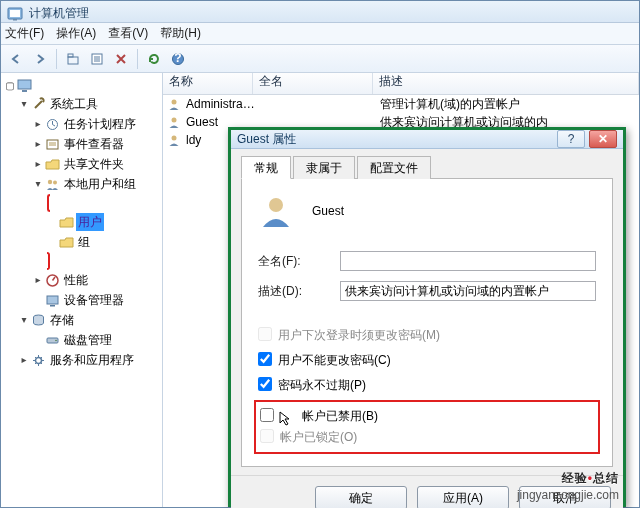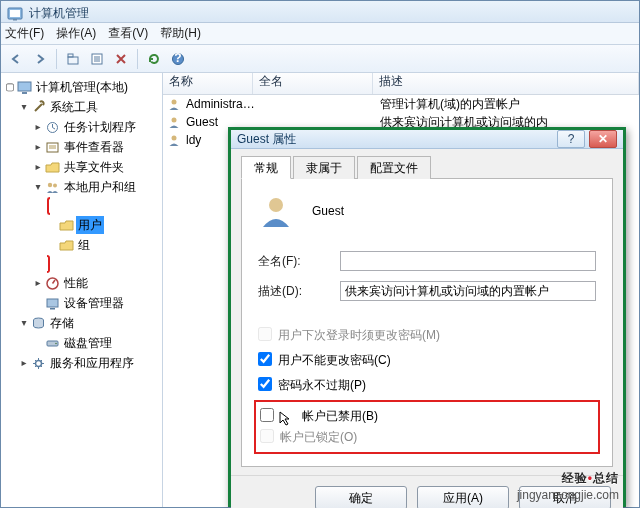--- a/index.html
+++ b/index.html
@@ -23,21 +23,21 @@
 .list-pane { flex: 1; display: flex; flex-direction: column; }
 
 
 .tree ul { list-style: none; padding-left: 14px; }
 .tree > ul { padding-left: 2px; }
 .tree li { white-space: nowrap; line-height: 18px; }
 .tree .row { display: flex; align-items: center; gap: 2px; padding: 1px 0; }
 .tree .exp { width: 10px; height: 10px; display: inline-flex; align-items: center; justify-content: center; color: #4a4a4a; font-size: 10px; }
 .tree .ticon { width: 15px; height: 15px; display: inline-flex; align-items: center; justify-content: center; }
 .tree .tlabel { padding: 0 2px; }
-.tree .sel .tlabel { background: #3399ff; color: #000000; }
+.tree .sel .tlabel { background: #3399ff; color: #4c1d95; }
 .highlight-red { border: 2px solid #e02020; border-radius: 3px; padding: 0 1px; }
 
 
 .list-header { display: flex; background: linear-gradient(#fdfdfe,#eef3f9); border-bottom: 1px solid #d0d8e2; height: 22px; }
 .list-header .col { border-right: 1px solid #d8e0ea; padding: 0 6px; color: #1c2e44; }
 .list-rows { flex: 1; background: #fff; }
 .list-row { display: flex; height: 18px; align-items: center; padding: 0 4px; }
 .list-row .cell { overflow: hidden; white-space: nowrap; text-overflow: ellipsis; padding: 0 2px; }
 .usericon { width: 14px; height: 14px; margin-right: 3px; display: inline-flex; }
 
@@ -153,21 +153,20 @@
       <ul>
         <li>
           <div class="row">
             <span class="exp">▢</span>
             <span class="ticon">
                 <svg width="15" height="15" viewBox="0 0 15 15">
                   <rect x="1" y="2" width="13" height="9" fill="#9ec4e8" stroke="#5a7da0"></rect>
                   <rect x="5" y="12" width="5" height="2" fill="#6b8aab"></rect>
                 </svg>
               </span>
-            <span class="tlabel">计算机管理(本地)</span>
           </div>
           <ul>
             <li>
               <div class="row">
                 <span class="exp">▾</span>
                 <span class="ticon">
                     <svg width="15" height="15" viewBox="0 0 15 15">
                       <path d="M4 11 L11 4 M9 2 a2 2 0 1 1 3 3" stroke="#7a6a3a" stroke-width="2" fill="none"></path>
                     </svg>
                   </span>

